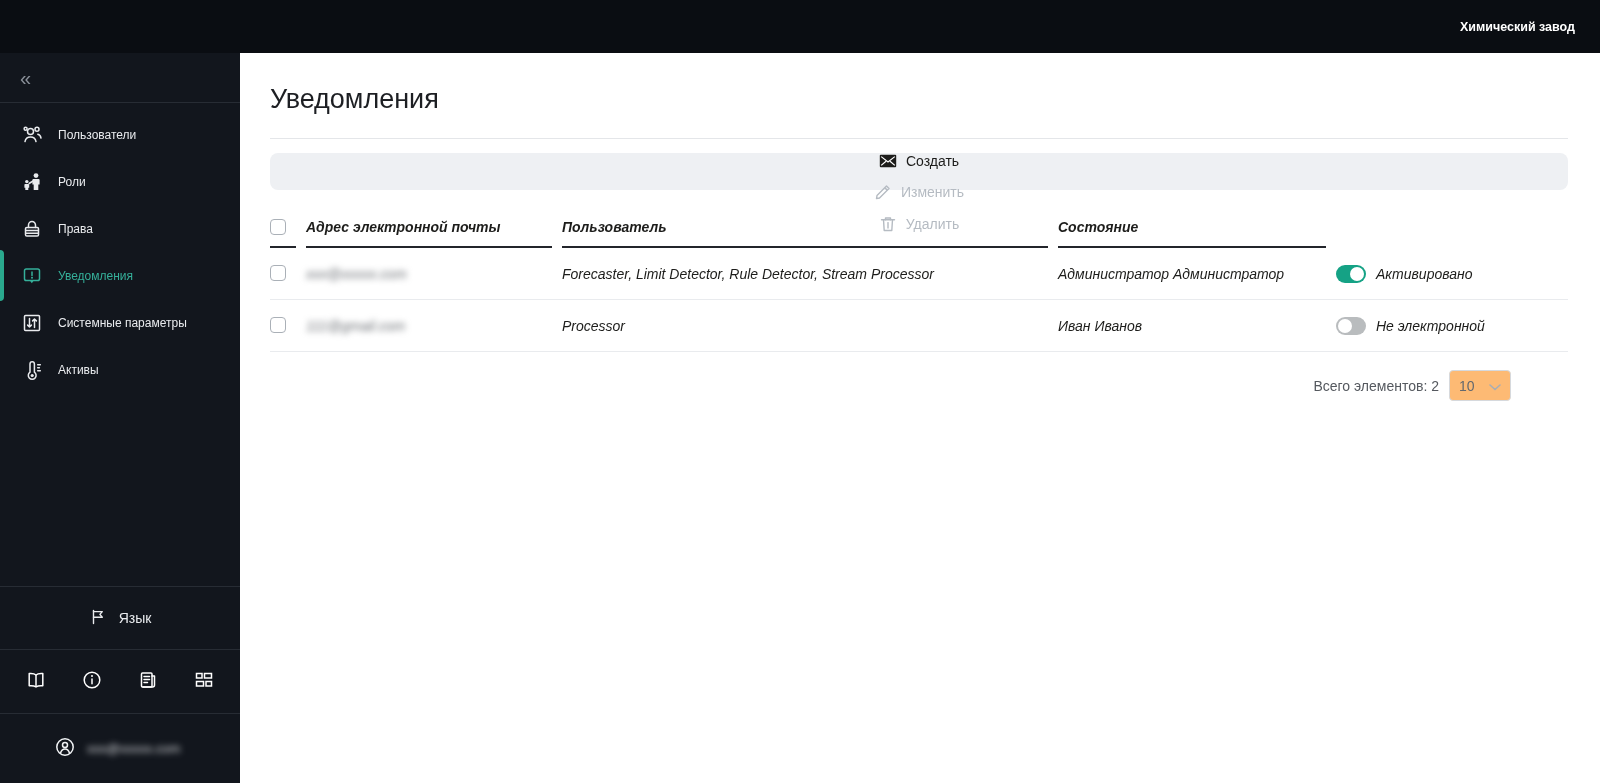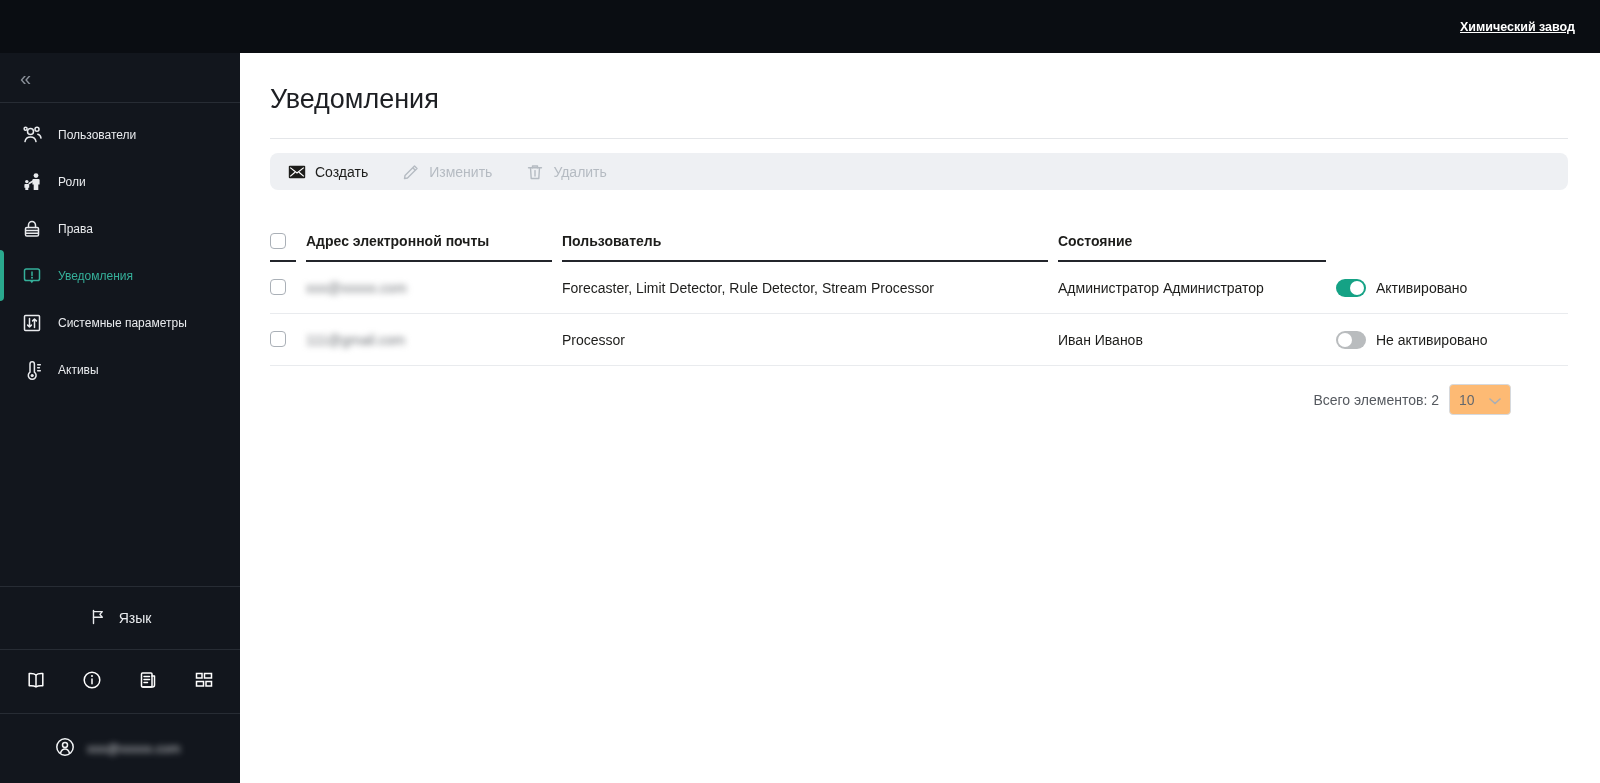--- a/index.html
+++ b/index.html
@@ -6,21 +6,21 @@
   html,body { margin:0; padding:0; }
   body {
     width:1600px; height:783px; position:relative; overflow:hidden;
     font-family:"Liberation Sans", sans-serif; background:#ffffff; color:#1d1d1b;
   }
 
   
   .topbar { position:absolute; top:0; left:0; width:1600px; height:53px; background:#0a0d12; display:flex; align-items:center; z-index:3; }
   .logo-area { width:240px; display:flex; align-items:center; gap:10px; padding-left:13px; }
   .app-title { color:#f1f3f5; font-size:12.5px; font-weight:600; line-height:1.5; width:182px; }
-  .tenant { margin-left:auto; padding-right:25px; color:#ffffff; font-size:12.5px; font-weight:700;text-decoration:underline; }
+  .tenant { margin-left:auto; padding-right:25px; color:#ffffff; font-size:12.5px; font-weight:700; }
 
   
   .sidebar { position:absolute; top:53px; left:0; width:240px; bottom:0; background:#12161d; color:#e9ebee; z-index:2; }
   .collapse-row { height:50px; display:flex; align-items:center; padding-left:20px; border-bottom:1px solid #272c34; }
   .collapse-btn { color:#8a9099; font-size:20px; line-height:1; cursor:pointer; background:none; border:none; padding:0; font-family:inherit; }
   .nav { padding-top:8px; }
   .nav-item { height:47px; display:flex; align-items:center; gap:15px; padding-left:21px; font-size:12px; position:relative; cursor:pointer; color:#e9ebee; }
   .nav-item svg { flex:0 0 auto; display:block; }
   .nav-item.active { color:#35b09a; }
   .active-bar { position:absolute; left:0; top:-2px; bottom:-2px; width:4px; background:#2aa98e; border-radius:0 4px 4px 0; }
@@ -30,26 +30,26 @@
   .links-row { height:64px; border-top:1px solid #272c34; display:flex; align-items:center; justify-content:space-between; padding:0 25px; }
   .link-btn { background:none; border:none; padding:0; color:#ffffff; display:flex; cursor:pointer; }
   .user-row { height:70px; border-top:1px solid #272c34; display:flex; align-items:center; gap:11px; padding-left:54px; font-size:13px; color:#f0f2f4; cursor:pointer; }
   .blurred-dark { filter:blur(3px); opacity:.85; }
 
   
   .main { position:absolute; left:240px; top:53px; right:0; bottom:0; background:#ffffff; padding:0 32px 0 30px; }
   .page-title { margin:31px 0 0 0; font-size:27px; font-weight:400; color:#1d1f23; }
   .title-divider { margin-top:23px; border-bottom:1px solid #e4e6e9; }
 
-  .toolbar { margin-top:14px; height:37px; background:#eef0f3; border-radius:8px; display:flex; align-items:center; padding:0 8px; gap:14px; }
+  .toolbar { margin-top:14px; height:37px; background:#eef0f3; border-radius:8px; display:flex; align-items:center; padding:0 8px; gap:14px;flex-direction:column; }
   .tb-btn { display:flex; align-items:center; gap:9px; font-size:14px; padding:0 10px; height:29px; border-radius:3px; color:#1d1d1b; background:none; border:none; cursor:pointer; font-family:inherit; }
   .tb-btn.disabled { color:#b5bbc2; cursor:default; }
   .tb-btn svg { display:block; }
 
-  .table { margin-top:43px; }
+  .table { margin-top:29px;font-style:italic; }
   .t-head, .t-row { display:grid; grid-template-columns:26px 246px 486px 268px 1fr; column-gap:10px; }
   .t-head > div { padding-bottom:11px; border-bottom:2px solid #23252b; font-size:14px; font-weight:700; color:#1d1d1b; display:flex; align-items:flex-end; }
   .t-row { height:52px; align-items:center; border-bottom:1px solid #e9ebee; font-size:14px; color:#1d1d1b; }
   .checkbox { width:16px; height:16px; border:1px solid #aab0b7; border-radius:4px; background:#fff; cursor:pointer; padding:0; }
   .email-redacted { filter:blur(3px); color:#6d7176; }
   .state-cell { display:flex; align-items:center; gap:10px; }
   .toggle { width:30px; height:18px; border-radius:9px; position:relative; cursor:pointer; border:none; padding:0; }
   .toggle.on { background:#15a285; }
   .toggle.off { background:#b9bcbe; }
   .knob { position:absolute; top:2px; width:14px; height:14px; border-radius:50%; background:#ffffff; }
@@ -277,21 +277,21 @@
       <div>
         <button class="checkbox"></button>
       </div>
       <div class="email-redacted">111@gmail.com</div>
       <div>Processor</div>
       <div>Иван Иванов</div>
       <div class="state-cell">
         <button class="toggle off">
             <span class="knob"></span>
           </button>
-        <span>Не активировано</span>
+        <span>Не электронной</span>
       </div>
     </div>
   </div>
 
   <div class="pagination">
     <span>Всего элементов: 2</span>
     <button class="page-size-select">
       <span>10</span>
       <span>
         <svg width="12" height="7" viewBox="0 0 12 7" fill="none" stroke="#a9aeb4" stroke-width="1.6" stroke-linecap="round">

